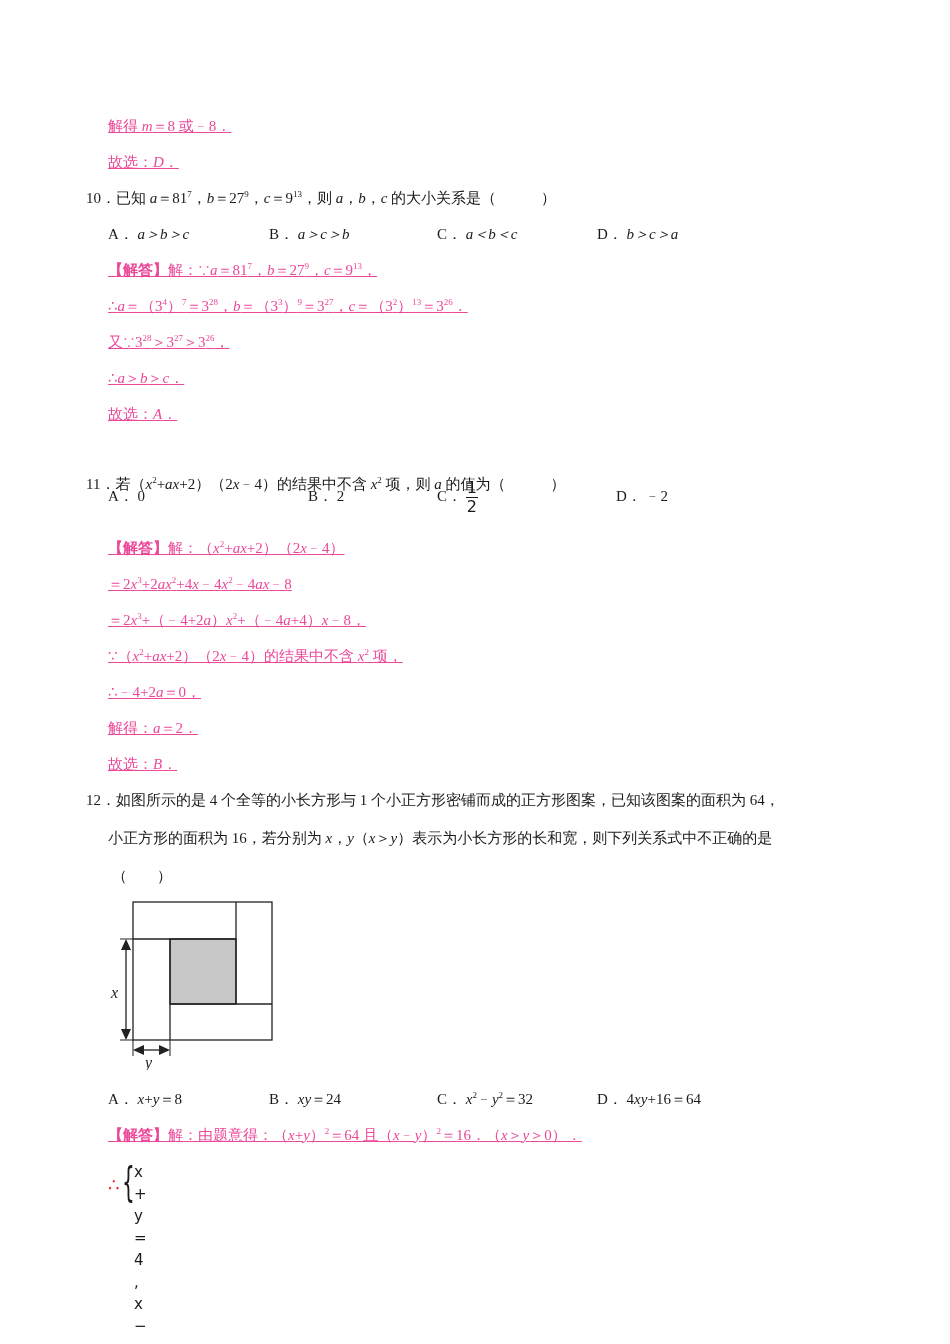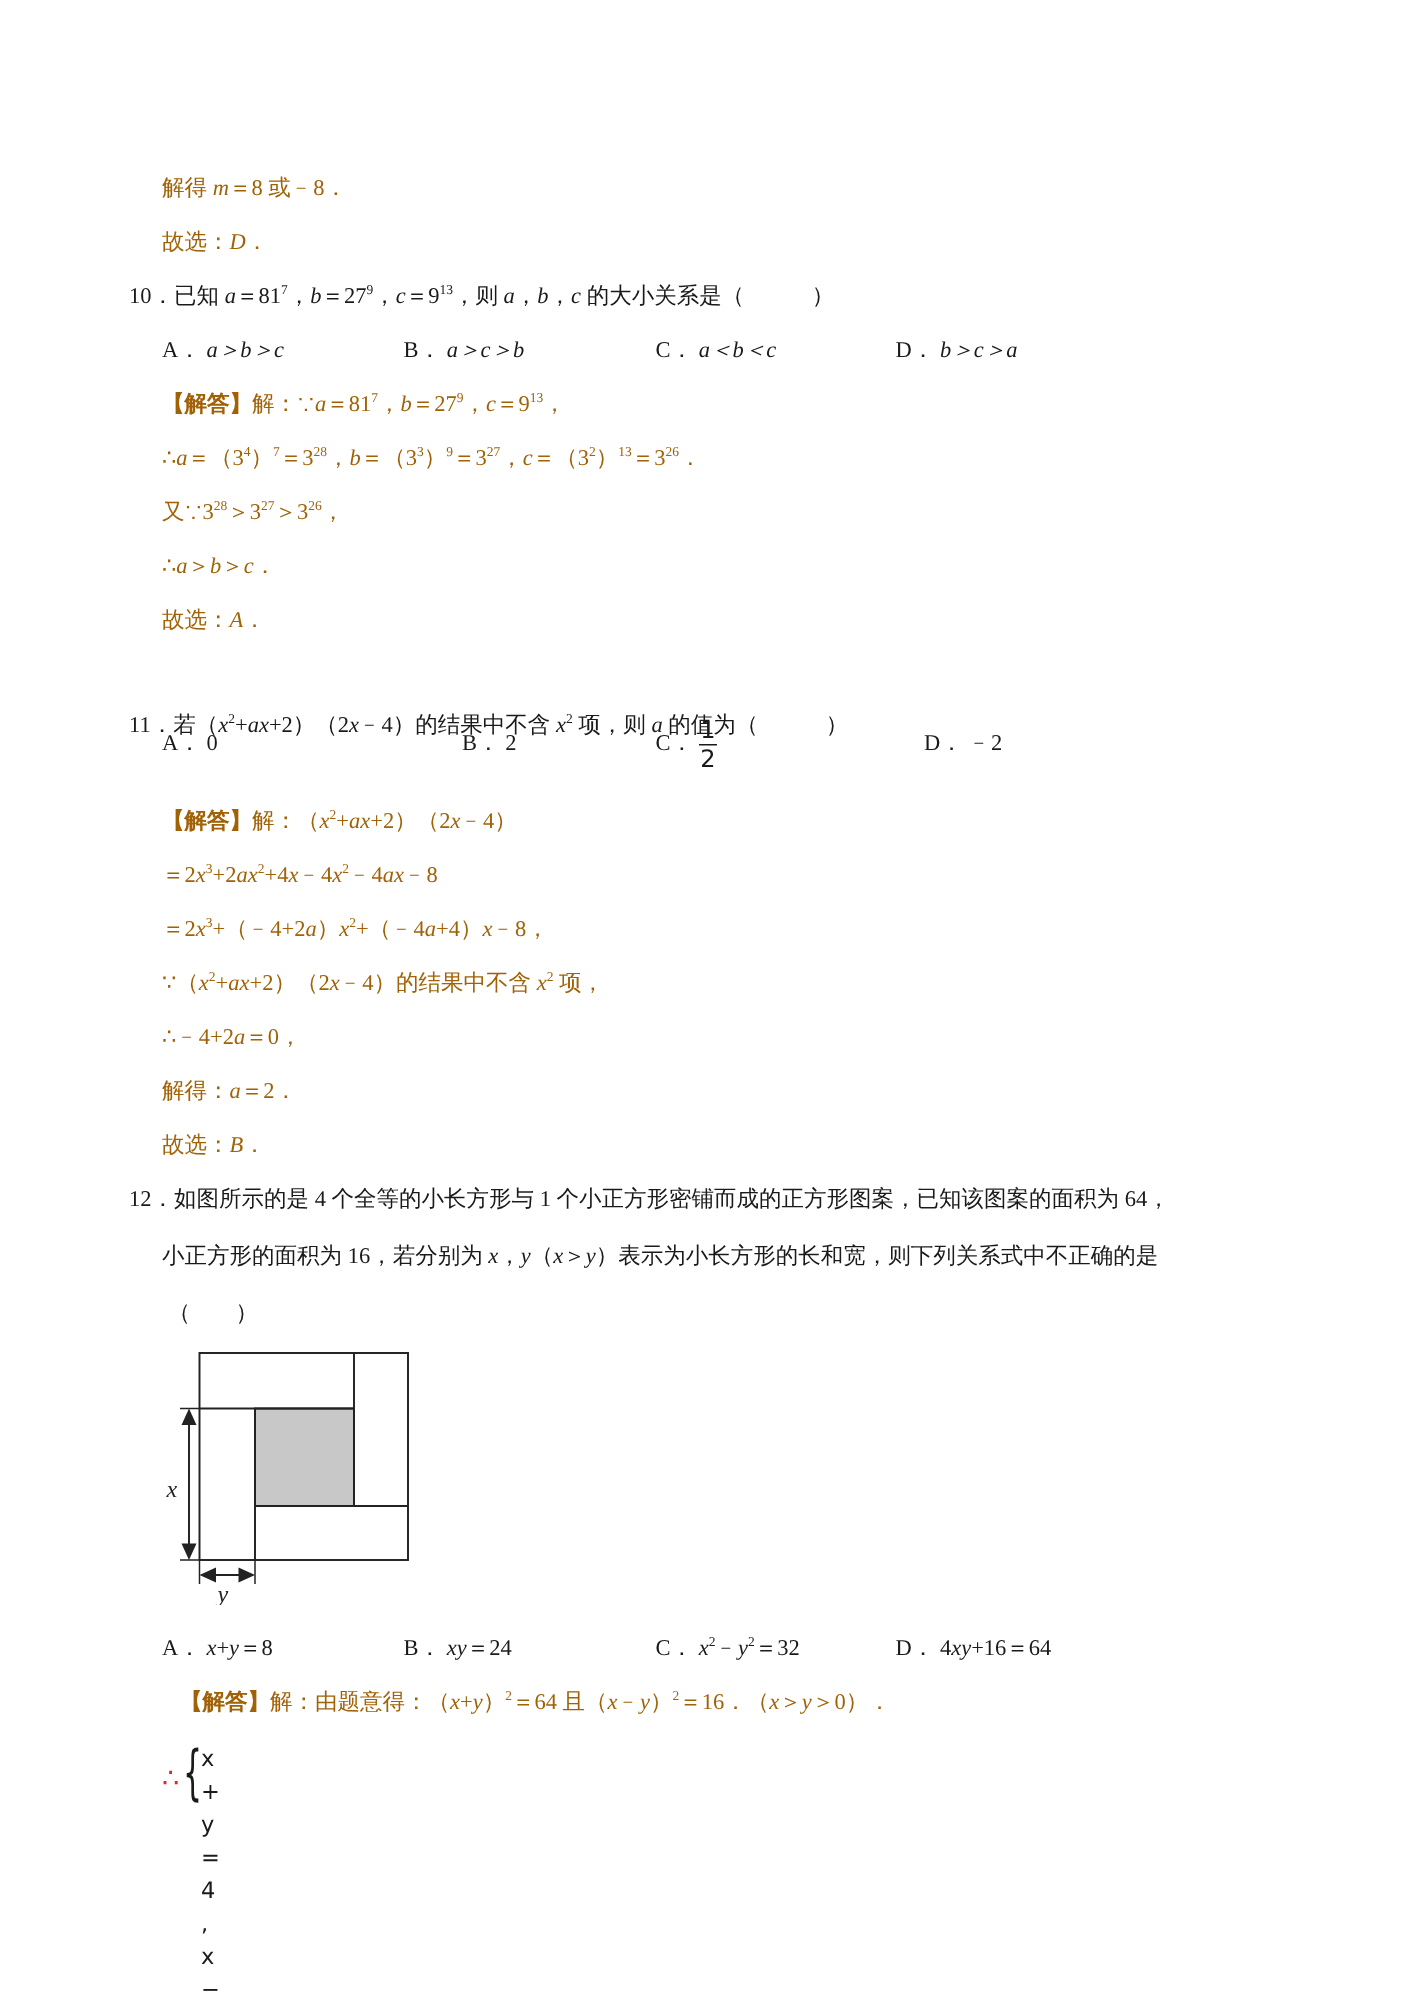--- a/index.html
+++ b/index.html
@@ -1,19 +1,19 @@
 <!DOCTYPE html>
 <html><head>
 <meta charset="utf-8">
 <style>
   html, body { margin: 0; padding: 0; background: #ffffff; }
   body { width: 950px; height: 1344px; position: relative; overflow: hidden;
          font-family: "Liberation Serif", "DejaVu Serif", serif; font-size: 15px; color: #1a1a1a; }
   .line { position: absolute; white-space: nowrap; line-height: 20px; }
-  .red { color: #a16207; }
+  .red { color: #ec4899; text-decoration: underline; }
   .i { font-style: italic; }
   sup { font-size: 9px; vertical-align: 6px; line-height: 0; }
   .opt { position: absolute; white-space: nowrap; line-height: 20px; }
   .frac { display: inline-block; vertical-align: middle; text-align: center; font-family: "DejaVu Sans", sans-serif; font-size: 16px; line-height: 18px; }
   .frac .num { display: block; border-bottom: 1px solid #1a1a1a; padding: 0 1px; }
   .frac .den { display: block; }
   .figure { position: absolute; left: 110px; top: 898px; width: 175px; height: 172px; }
   .sys { position: absolute; left: 108px; top: 1160px; height: 50px; }
   .sys .therefore { position: absolute; left: 0; top: 14px; color: #e8202a; font-size: 18px; }
   .sys .brace { position: absolute; left: 14px; top: 0; font-family: "DejaVu Sans", sans-serif; font-size: 40px; line-height: 44px; color: #1a1a1a; transform: scaleX(0.5); transform-origin: left; }
@@ -86,21 +86,21 @@
     <polygon points="60,152 49,147 49,157" fill="#222"></polygon>
     <text x="35" y="170" font-family="Liberation Serif, serif" font-style="italic" font-size="16" fill="#222">y</text>
   </svg>
 </div>
 
 <div class="opt" style="left:108px; top:1089px;"><span>A．</span>&nbsp;<span class="i">x</span>+<span class="i">y</span>＝8</div>
 <div class="opt" style="left:269px; top:1089px;"><span>B．</span>&nbsp;<span class="i">xy</span>＝24</div>
 <div class="opt" style="left:437px; top:1089px;"><span>C．</span>&nbsp;<span class="i">x</span><sup>2</sup>﹣<span class="i">y</span><sup>2</sup>＝32</div>
 <div class="opt" style="left:597px; top:1089px;"><span>D．</span>&nbsp;4<span class="i">xy</span>+16＝64</div>
 
-<div class="line red" style="left:120px; top:1125px;text-align:center;"><b>【解答】</b>解：由题意得：（<span class="i">x</span>+<span class="i">y</span>）<sup>2</sup>＝64 且（<span class="i">x</span>﹣<span class="i">y</span>）<sup>2</sup>＝16．（<span class="i">x</span>＞<span class="i">y</span>＞0）．</div>
+<div class="line red" style="left:108px; top:1125px;text-align:center;"><b>【解答】</b>解：由题意得：（<span class="i">x</span>+<span class="i">y</span>）<sup>2</sup>＝64 且（<span class="i">x</span>﹣<span class="i">y</span>）<sup>2</sup>＝16．（<span class="i">x</span>＞<span class="i">y</span>＞0）．</div>
 
 <div class="sys">
   <span class="therefore">∴</span>
   <span class="brace">{</span>
   <div class="eqs">
     <div>x + y = 4 ,</div>
     <div>x − y = 4 .</div>
   </div>
 </div>
 

